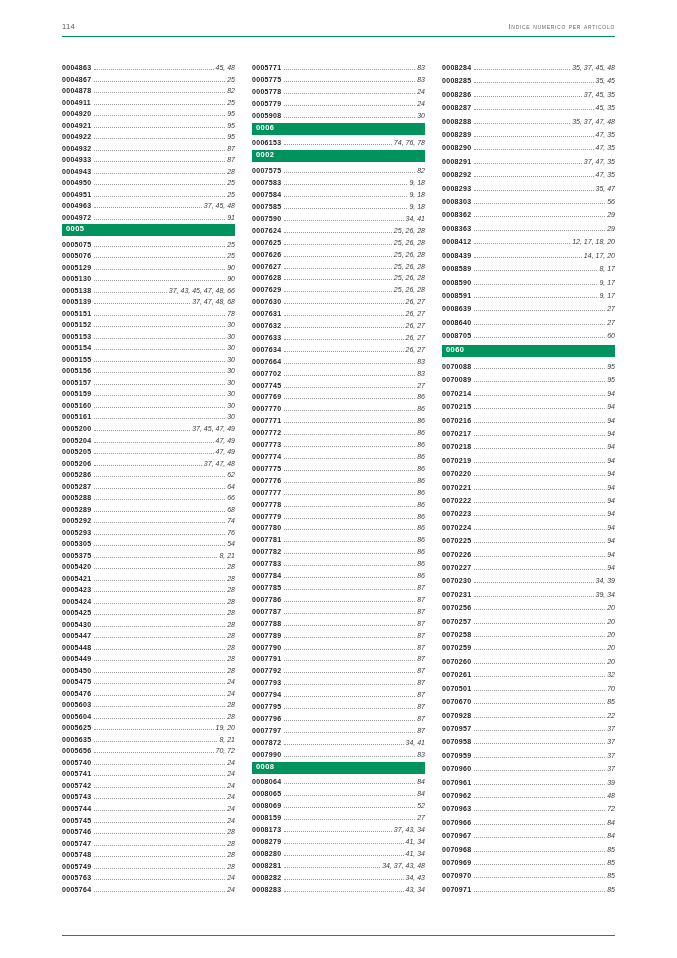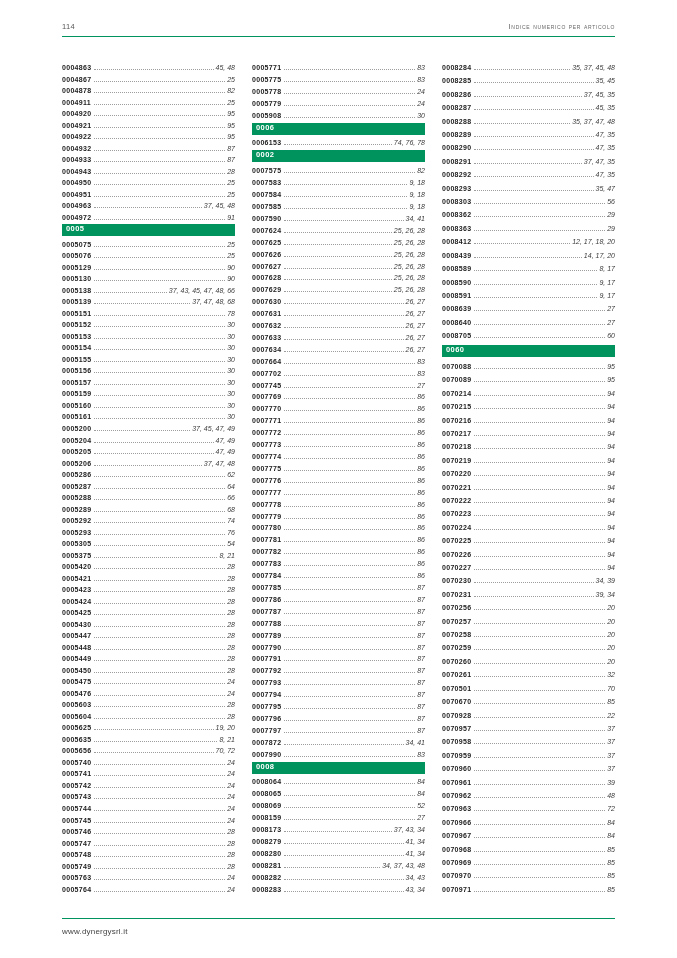--- a/index.html
+++ b/index.html
@@ -1080,15 +1080,14 @@
         <div class="entry">
           <span class="code">0070971</span>
           <span class="leader"></span>
           <span class="pages">85</span>
         </div>
       </div>
     </div>
 
   <div class="footer">
     <div class="footer-rule"></div>
-    <div class="footer-url">www.dynergysrl.it</div>
   </div>
 </div>
 
 </body></html>

